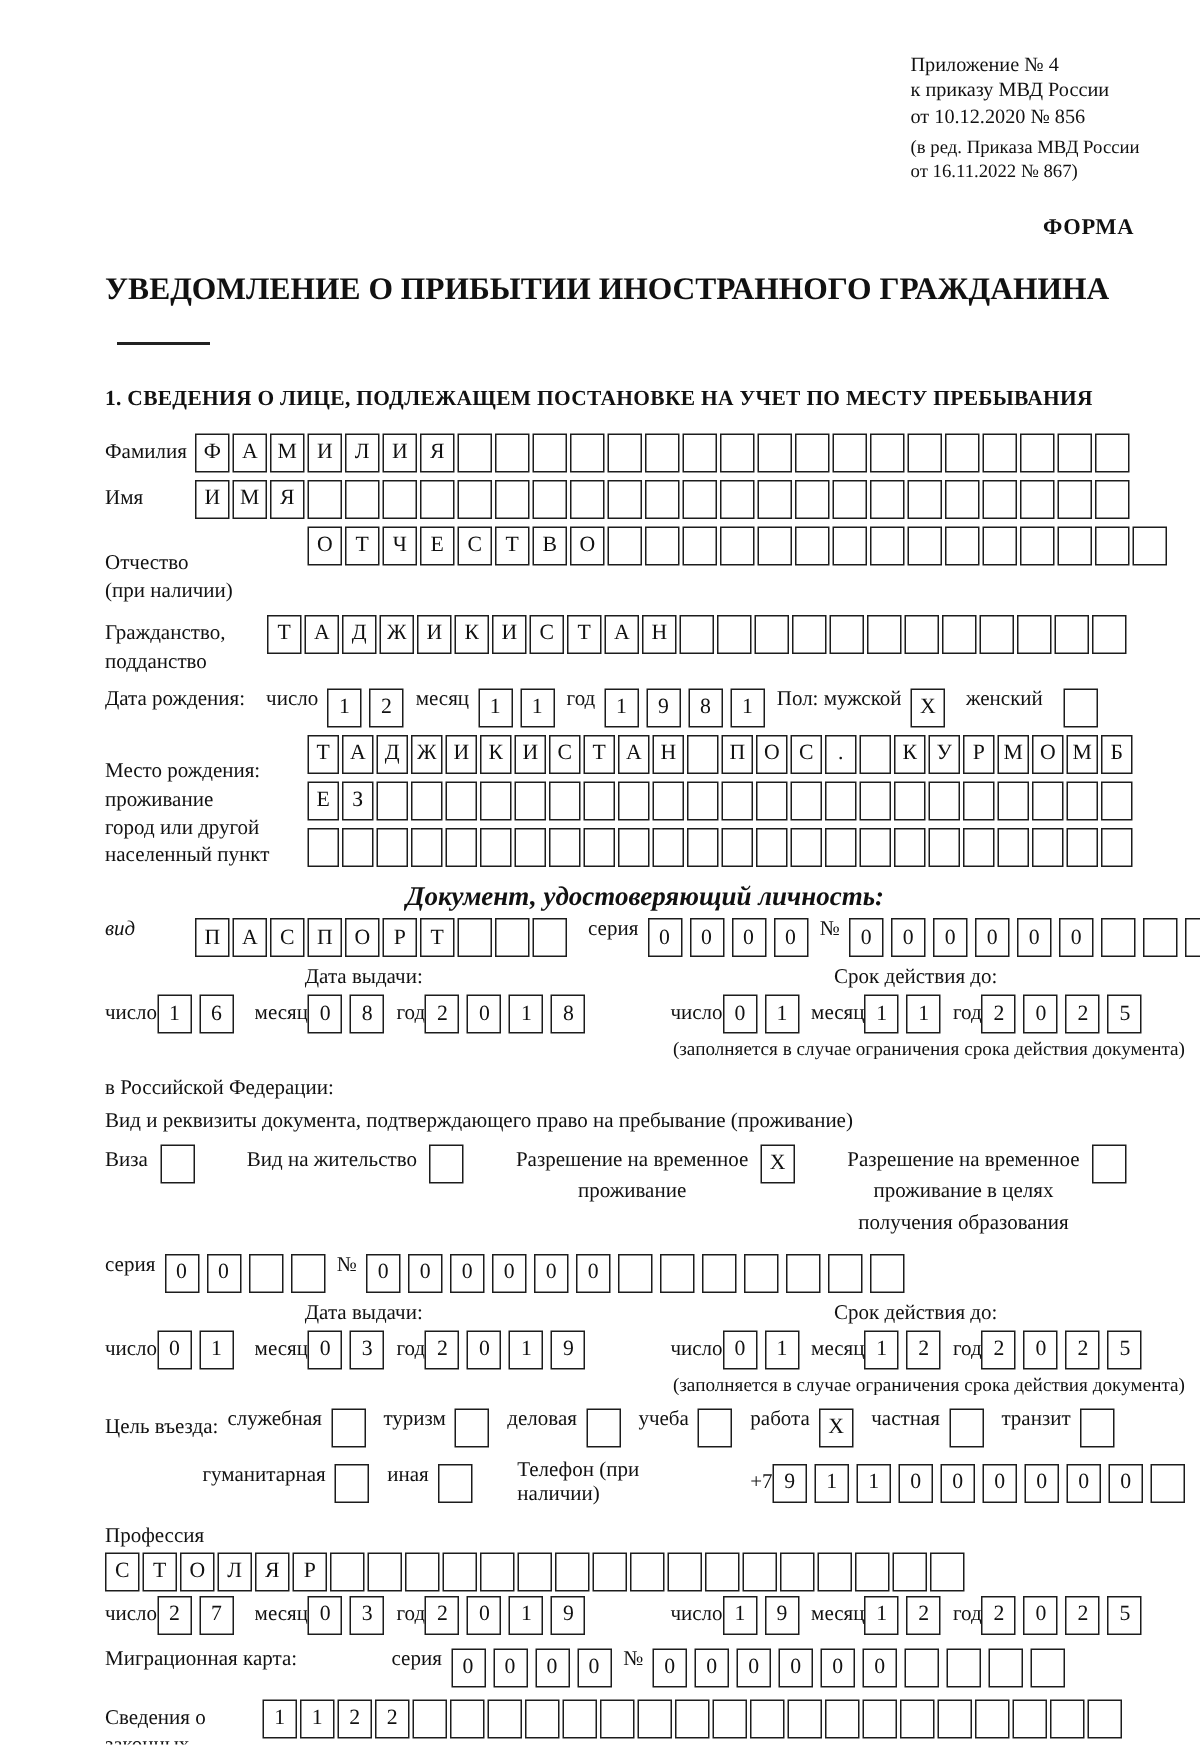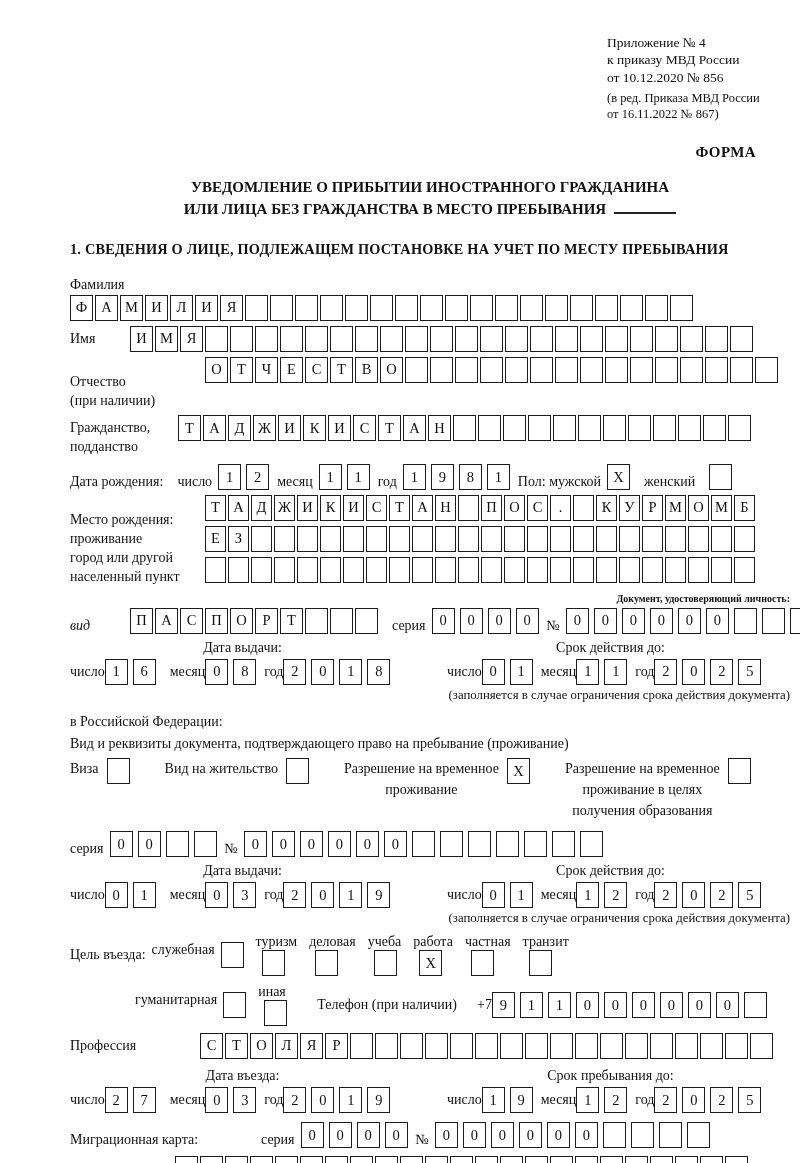--- a/index.html
+++ b/index.html
@@ -3,63 +3,63 @@
 <meta charset="utf-8">
 <style>
   html,body{margin:0;padding:0;background:#fff;}
   body{width:800px;height:1163px;overflow:hidden;font-family:"Liberation Serif",serif;color:#111;}
   .page{box-sizing:border-box;width:800px;height:1163px;padding:34px 10px 0 70px;}
 
   .appendix{margin-left:537px;font-size:13.5px;line-height:1.28;}
   .appendix .small{font-size:12.5px;margin-top:4px;line-height:1.3;}
   .form-word{margin-top:22px;text-align:right;padding-right:34px;font-weight:bold;font-size:15px;letter-spacing:.4px;}
 
-  .title{margin-top:16px;text-align:center;font-weight:bold;font-size:15px;line-height:1.45;}
+  .title{margin-top:16px;font-weight:bold;font-size:21px;line-height:1.45;}
   .underline{display:inline-block;width:62px;border-bottom:2px solid #222;height:11px;margin-left:8px;}
 
   .section-title{margin-top:20px;font-weight:bold;font-size:14.3px;letter-spacing:.2px;}
 
   .cells{display:inline-flex;gap:2px;vertical-align:middle;flex:none;}
   .cells .cell{width:23px;height:26px;box-sizing:border-box;border:1.6px solid #1c1c1c;
     display:flex;align-items:center;justify-content:center;font-size:14.5px;flex:none;background:#fff;}
   .cells.gap5{gap:5px;}
   .cells.narrow .cell{width:21px;}
 
   .frow{display:flex;align-items:flex-start;margin-top:5px;font-size:14px;line-height:1.35;}
   .flabel{flex:none;padding-top:4px;}
   .w60{width:60px;} .w108{width:108px;} .w135{width:135px;margin-top:12px;} .w130{width:130px;} .w105{width:105px;}
 
-  .inline-row{margin-top:7px;font-size:14px;display:flex;align-items:flex-end;flex-wrap:nowrap;}
+  .inline-row{margin-top:7px;font-size:14px;display:flex;align-items:flex-start;flex-wrap:nowrap;}
   .inline-row .lbl{margin-right:6px;flex:none;}
   .sp8{width:8px;flex:none;} .sp14{width:14px;flex:none;} .sp20{width:20px;flex:none;} .sp30{width:30px;flex:none;}
 
   .stack{display:flex;flex-direction:column;gap:5px;}
 
-  .center-bold{margin-top:6px;text-align:right;font-weight:bold;font-size:10px;}
+  .center-bold{margin-top:6px;text-align:center;font-weight:bold;font-size:18px;font-style:italic;}
 
   .dates-head{display:flex;font-size:14px;margin-top:6px;gap:16px;}
   .dates-head .h1{width:345px;text-align:center;}
   .dates-head .h2{flex:1;text-align:center;}
   .dates-row{display:flex;font-size:14px;margin-top:3px;align-items:center;}
   .dates-row .g1{width:345px;display:flex;align-items:center;}
   .dates-row .g2{flex:1;display:flex;align-items:center;padding-left:32px;}
   .note{margin-top:3px;text-align:right;font-size:12.8px;}
 
   .intro{margin-top:8px;font-size:14px;line-height:1.55;}
 
   .options{display:flex;align-items:flex-start;margin-top:4px;font-size:14px;gap:15px;}
   .opt{display:flex;align-items:flex-start;}
   .opt .opt-label{text-align:center;line-height:1.5;}
   .opt .cells{margin-left:8px;margin-top:0;}
   .opt + .opt{margin-left:20px;}
 
   .purpose{display:flex;align-items:center;font-size:14px;margin-top:8px;}
   .purpose .item{display:flex;}
   .purpose .item .cells{margin-left:6px;}
-  .purpose .item + .item{margin-left:12px;flex-direction:column;}
+  .purpose .item + .item{margin-left:12px;}
 </style>
 </head>
 <body>
 
 <div class="page">
 
   <div class="appendix">
     <div>Приложение № 4</div>
     <div>к приказу МВД России</div>
     <div>от 10.12.2020 № 856</div>
@@ -67,27 +67,27 @@
       <div>(в ред. Приказа МВД России</div>
       <div>от 16.11.2022 № 867)</div>
     </div>
   </div>
 
   <div class="form-word">ФОРМА</div>
 
   <div class="title">
     <div>УВЕДОМЛЕНИЕ О ПРИБЫТИИ ИНОСТРАННОГО ГРАЖДАНИНА</div>
     <div>
-      <span>ИЛИ ЛИЦА БЕЗ ГРАЖДАНСТВА В МЕСТО ПРЕБЫВАНИЯ</span><span class="underline"></span>
+      <span class="underline"></span>
     </div>
   </div>
 
   <div class="section-title">1. СВЕДЕНИЯ О ЛИЦЕ, ПОДЛЕЖАЩЕМ ПОСТАНОВКЕ НА УЧЕТ ПО МЕСТУ ПРЕБЫВАНИЯ</div>
 
-  <div class="frow" style="margin-top:14px;flex-direction:column;">
+  <div class="frow" style="margin-top:14px;">
     <div class="flabel w60">Фамилия</div>
     <span class="cells">
         <span class="cell">Ф</span>
         <span class="cell">А</span>
         <span class="cell">М</span>
         <span class="cell">И</span>
         <span class="cell">Л</span>
         <span class="cell">И</span>
         <span class="cell">Я</span>
         <span class="cell"></span>
@@ -605,21 +605,21 @@
         <span class="cell">0</span>
         <span class="cell">0</span>
         <span class="cell">0</span>
         <span class="cell">0</span>
         <span class="cell">0</span>
         <span class="cell">0</span>
         <span class="cell"></span>
       </span>
   </div>
 
-  <div class="frow" style="margin-top:7px;">
+  <div class="frow" style="margin-top:7px;flex-direction:column;">
     <div class="flabel w130">Профессия</div>
     <span class="cells">
         <span class="cell">С</span>
         <span class="cell">Т</span>
         <span class="cell">О</span>
         <span class="cell">Л</span>
         <span class="cell">Я</span>
         <span class="cell">Р</span>
         <span class="cell"></span>
         <span class="cell"></span>
@@ -634,24 +634,20 @@
         <span class="cell"></span>
         <span class="cell"></span>
         <span class="cell"></span>
         <span class="cell"></span>
         <span class="cell"></span>
         <span class="cell"></span>
         <span class="cell"></span>
       </span>
   </div>
 
-  <div class="dates-head" style="margin-top:9px;">
-    <div class="h1">Дата въезда:</div>
-    <div class="h2">Срок пребывания до:</div>
-  </div>
   <div class="dates-row">
     <div class="g1">
       <span class="lbl">число</span>
       <span class="cells gap5">
           <span class="cell">2</span>
           <span class="cell">7</span>
         </span>
       <span class="sp14"></span>
       <span class="lbl">месяц</span>
       <span class="cells gap5">

